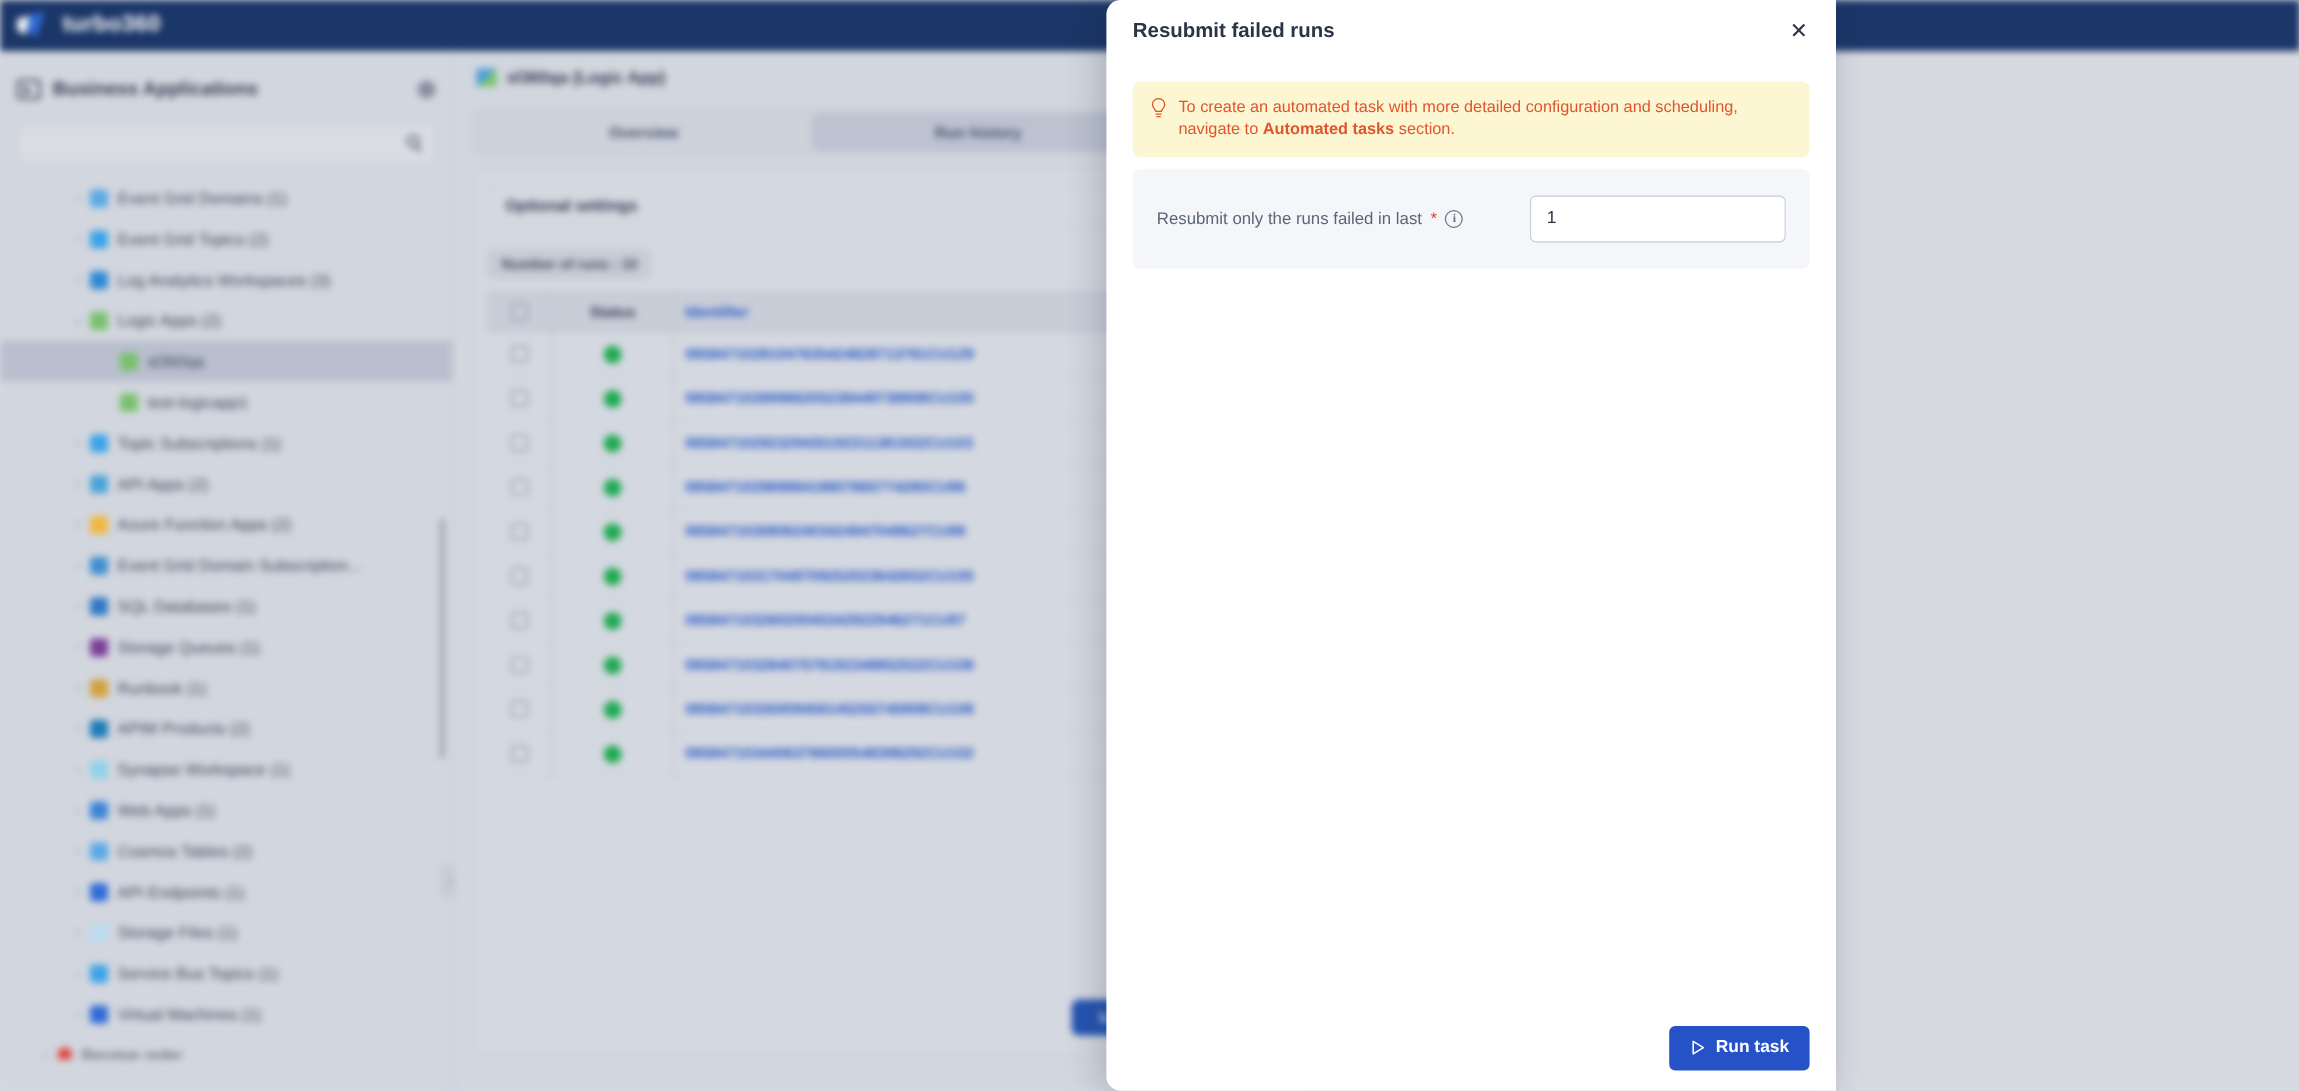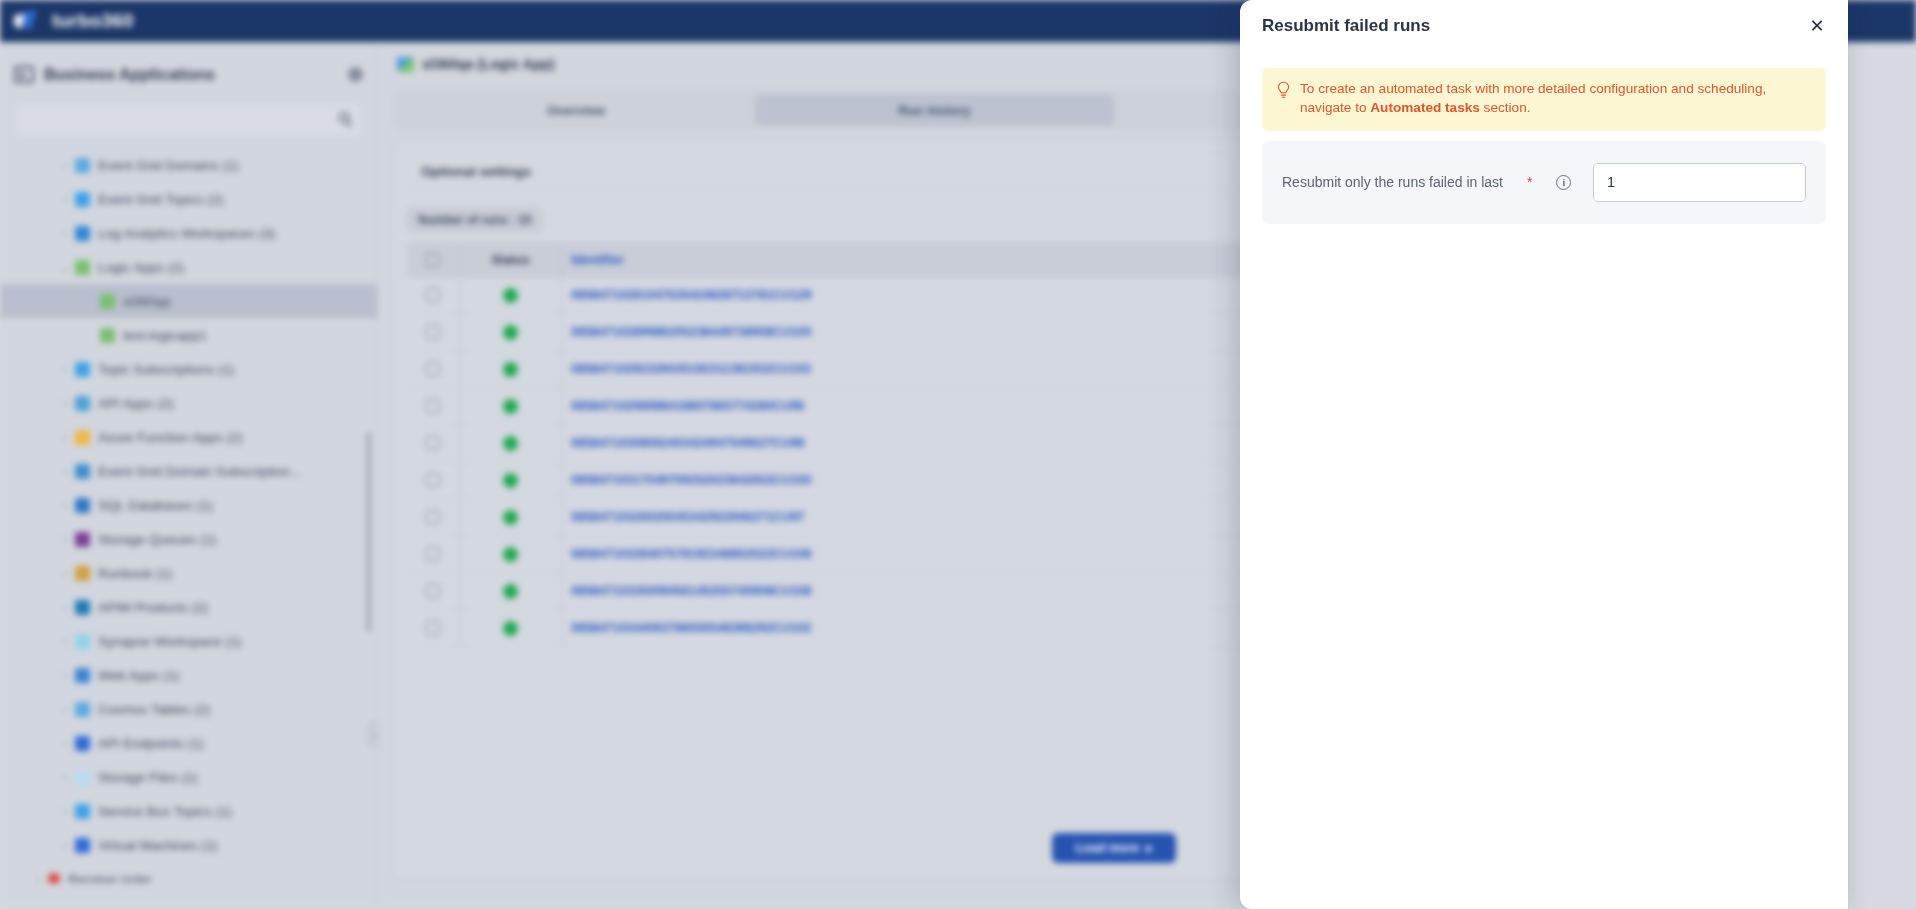--- a/index.html
+++ b/index.html
@@ -2,21 +2,21 @@
 <html><head>
 <meta charset="utf-8">
 <style>
   * { box-sizing: border-box; margin: 0; padding: 0; }
   html, body {
     width: 1916px; height: 909px;
     overflow: hidden;
     font-family: "Liberation Sans", sans-serif;
     background: #d7dae1;
   }
-  #root { position: relative; width: 1848px; height: 909px; }
+  #root { position: relative; width: 1530px; height: 909px; }
 
   
   .bg-app {
     position: absolute; inset: 0;
     filter: blur(3.2px);
     -webkit-filter: blur(3.2px);
   }
 
   .topbar {
     position: absolute; left: 0; top: 0; width: 1916px; height: 42px;
@@ -201,21 +201,21 @@
   .alert-text {
     font-size: 13.6px; line-height: 1.42; color: #e0552c; font-weight: 400;
   }
   .alert-text b { font-weight: 700; }
 
   .field-card {
     margin-top: 10px; background: #f5f6f9; border-radius: 6px;
     padding: 22px 20px; display: flex; align-items: center;
   }
   .field-label {
-    font-size: 14px; color: #5b6575; display: flex; align-items: center; gap: 24px;
+    font-size: 14px; color: #5b6575; display: flex; align-items: center; gap: 7px;
   }
   .req { color: #e0403a; font-size: 14px; }
   .info-i {
     width: 15px; height: 15px; border: 1.3px solid #6a7382; border-radius: 50%;
     color: #6a7382; font-size: 10px; font-weight: 700; line-height: 13px;
     text-align: center; font-family: "Liberation Serif", serif;
   }
   .field-control {
     margin-left: auto; display: flex; height: 39px;
     border: 1px solid #c6ccd6; border-radius: 5px; overflow: hidden; width: 213px;
@@ -603,15 +603,25 @@
         </div>
         <div class="field-control">
           <input type="text" value="1" style="">
 
         </div>
       </div>
 
 
     </div>
 
+    <div class="drawer-foot">
+      <button class="run-task">
+        <span class="play-outline">
+          <svg width="14" height="14" viewBox="0 0 14 14">
+              <path d="M3 1.8 L11.5 7 L3 12.2 Z" fill="none" stroke="#ffffff" stroke-width="1.3" stroke-linejoin="round"></path>
+            </svg>
+        </span>
+        <span>Run task</span>
+      </button>
+    </div>
 
   </div>
 </div>
 
 </body></html>

